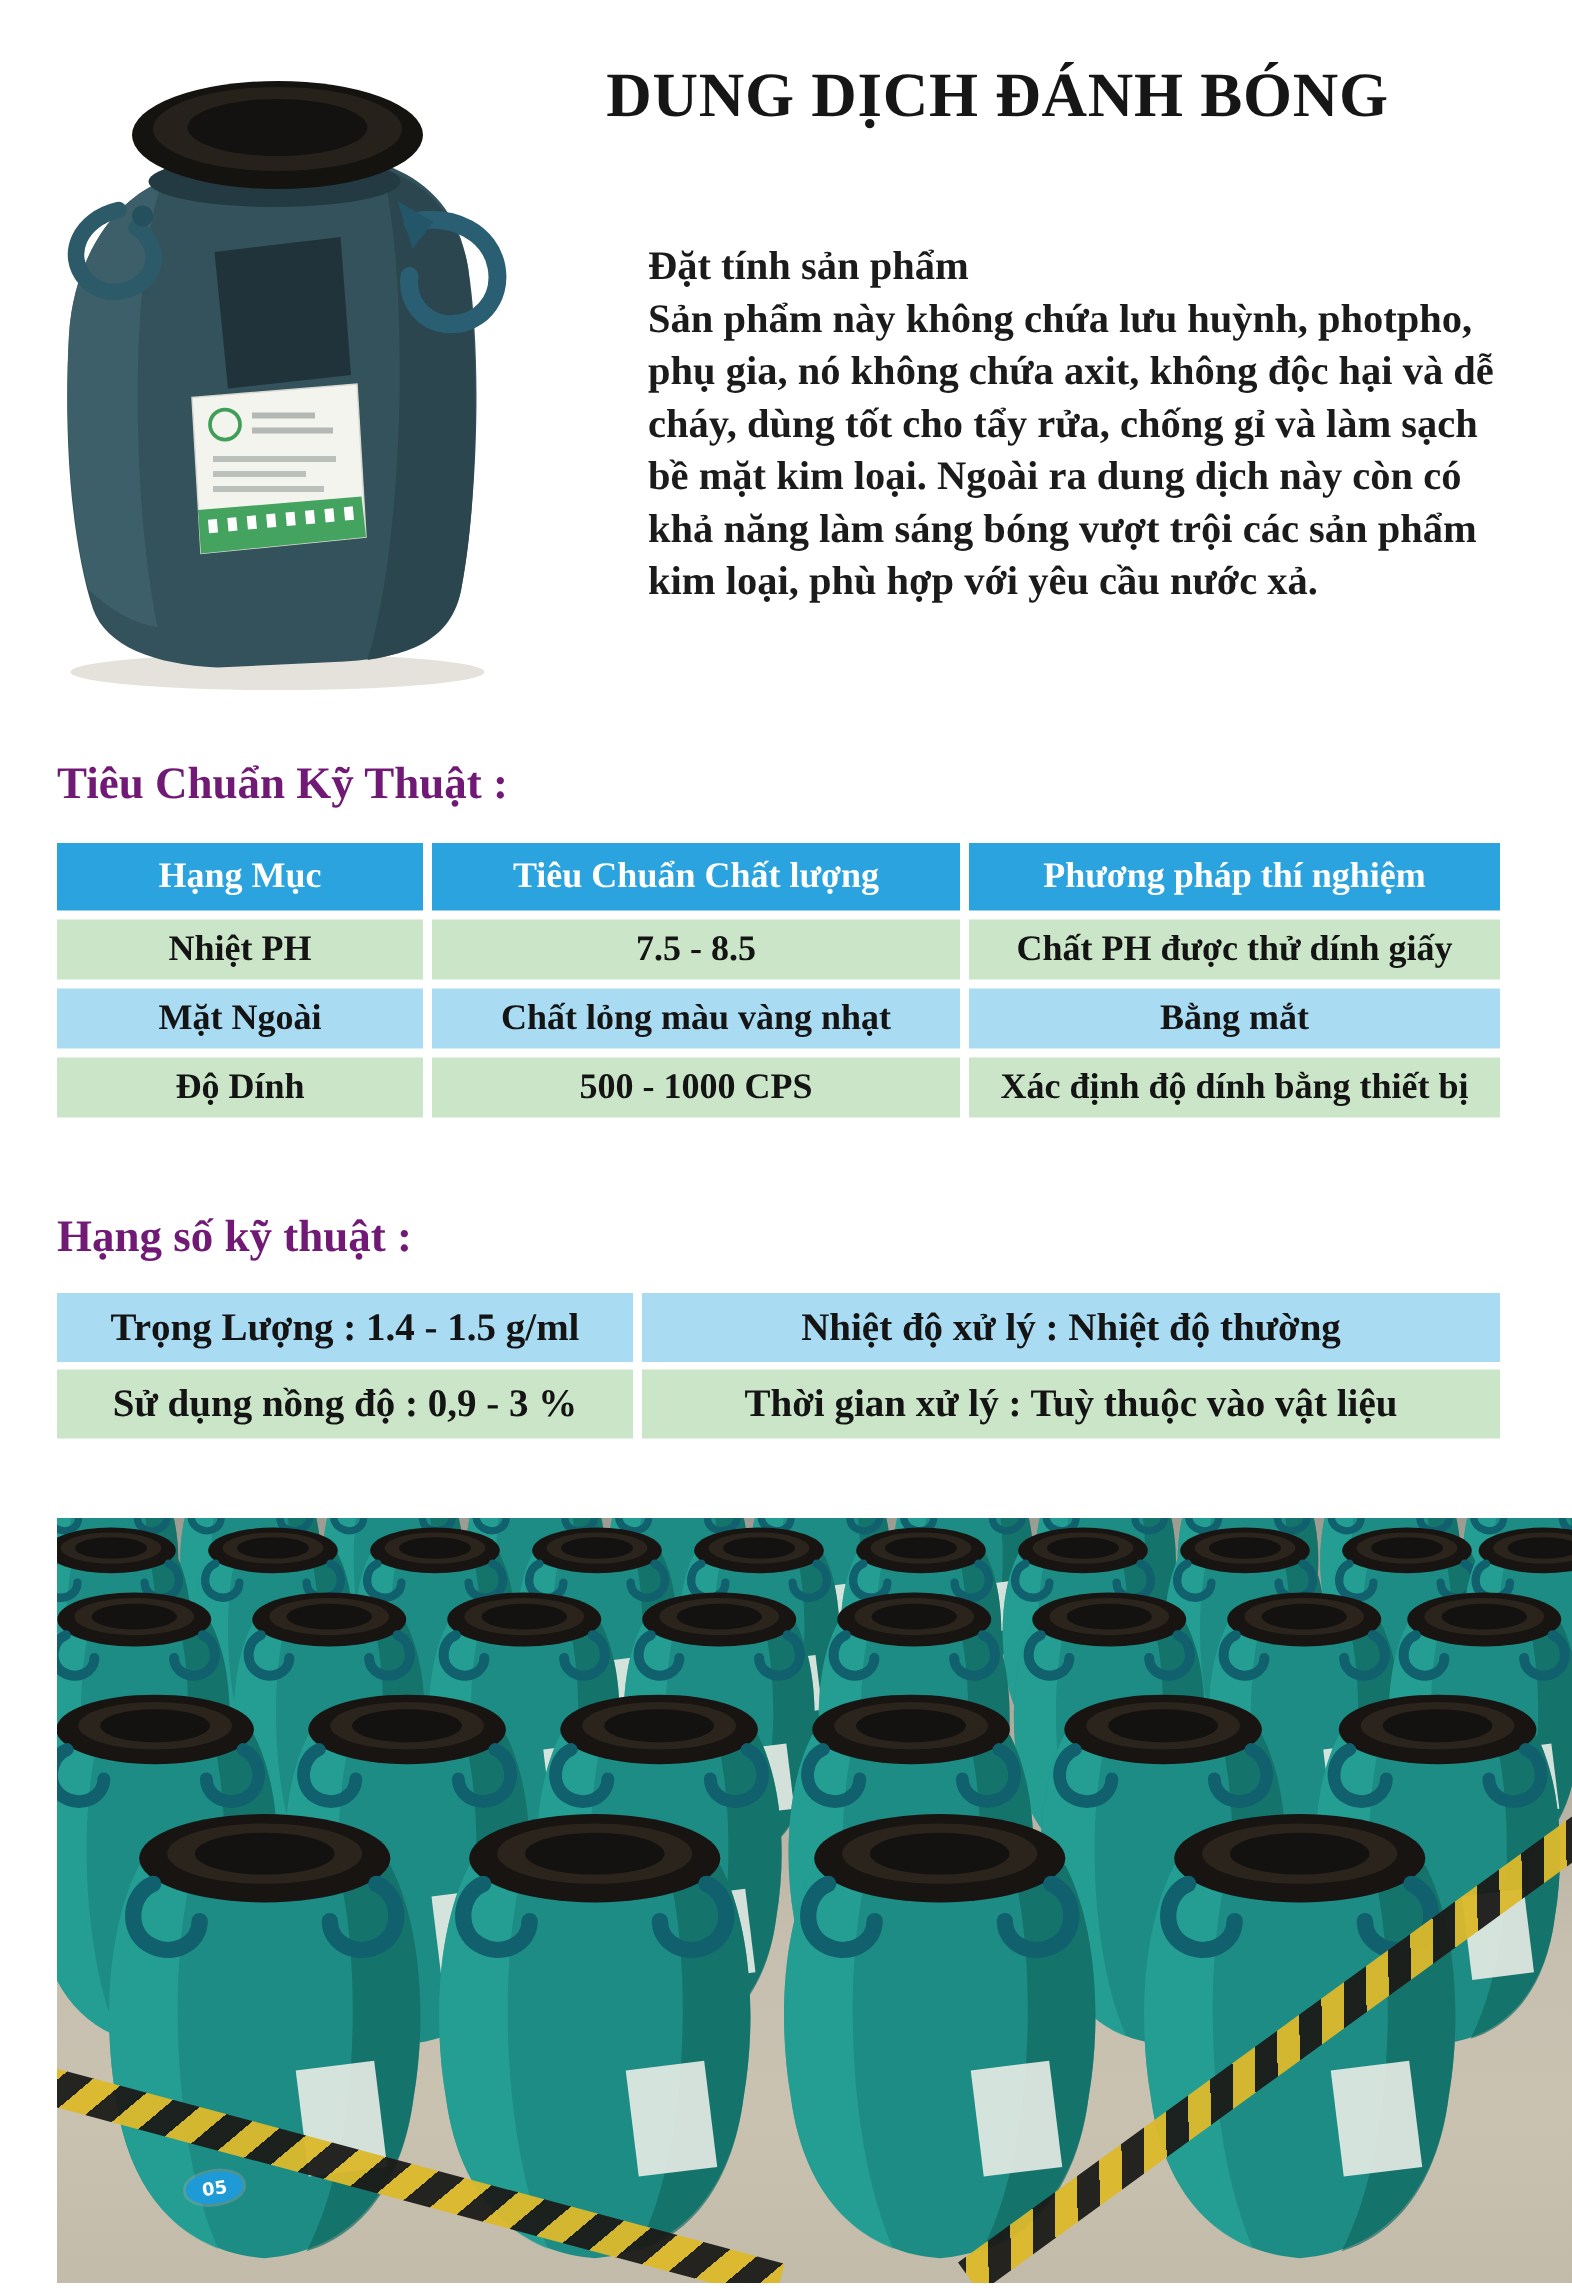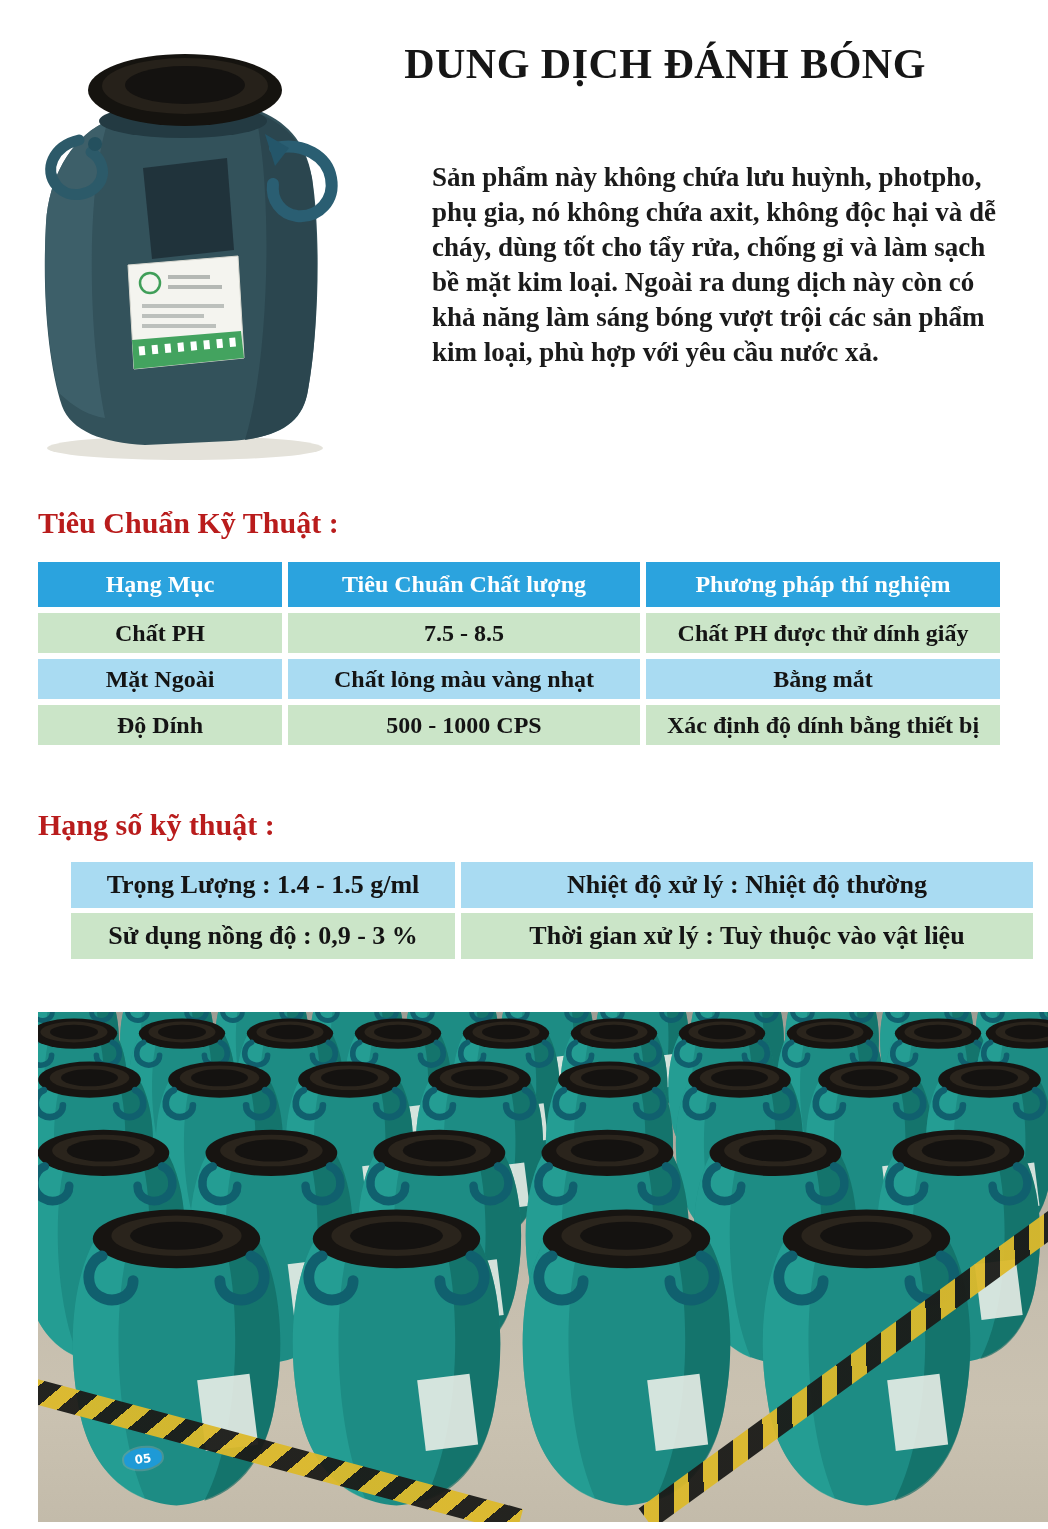--- a/index.html
+++ b/index.html
@@ -13,21 +13,21 @@
     position:absolute;left:360px;top:40px;width:610px;text-align:center;
     font-size:42px;font-weight:bold;color:#161616;letter-spacing:.5px;white-space:nowrap;
   }
   .description{
     position:absolute;left:432px;top:160px;width:580px;
     font-size:27px;font-weight:bold;color:#1b1b1b;line-height:35px;
   }
   .description p{margin:0;}
   
   .green-heading{
-    position:absolute;left:38px;font-size:30px;font-weight:bold;color:#b91c1c;white-space:nowrap;
+    position:absolute;left:38px;font-size:30px;font-weight:bold;color:#701a75;white-space:nowrap;
   }
   .h-spec{top:506px;}
   .h-params{top:808px;}
   
   .spec-table{
     position:absolute;left:38px;top:562px;width:962px;
     display:grid;grid-template-columns:244px 352px 354px;grid-auto-rows:auto;
     column-gap:6px;row-gap:6px;background:#ffffff;
   }
   .spec-table .th{
@@ -36,21 +36,21 @@
   }
   .spec-table .tc{
     font-weight:bold;font-size:24px;color:#141414;height:40px;
     display:flex;align-items:center;justify-content:center;white-space:nowrap;
   }
   .bg-green{background:#cbe5c8;}
   .bg-blue{background:#a9dbf2;}
   
   .params-table{
     position:absolute;left:38px;top:862px;width:962px;
-    display:grid;grid-template-columns:384px 572px;column-gap:6px;row-gap:5px;background:#ffffff;margin-left:33px;
+    display:grid;grid-template-columns:384px 572px;column-gap:6px;row-gap:5px;background:#ffffff;
   }
   .params-table .tc{
     font-weight:bold;font-size:26px;color:#141414;height:46px;
     display:flex;align-items:center;justify-content:center;white-space:nowrap;
   }
   
   .warehouse-photo{
     position:absolute;left:38px;top:1012px;width:1010px;height:510px;overflow:hidden;
     background:linear-gradient(180deg,#9d9c93 0%,#b3aca0 30%,#c6beae 55%,#cac2b1 78%,#c3bbaa 100%);
   }
@@ -103,31 +103,32 @@
       <rect x="107" y="286" width="62" height="4" fill="#bcc0bc"></rect>
       <rect x="107" y="296" width="74" height="4" fill="#bcc0bc"></rect>
       <path d="M 97 312 L 206 303 L 209 330 L 99 341 Z" fill="#43a35f"></path>
       <line x1="104" y1="323" x2="201" y2="314" stroke="#ffffff" stroke-width="9" stroke-dasharray="6 7"></line>
     </svg>
   </div>
 
   <div class="page-title">DUNG DỊCH ĐÁNH BÓNG</div>
 
   <div class="description">
+    <p>Đặt tính sản phẩm</p>
     <p>Sản phẩm này không chứa lưu huỳnh, photpho, phụ gia, nó không chứa axit, không độc hại và dễ cháy, dùng tốt cho tẩy rửa, chống gỉ và làm sạch bề mặt kim loại. Ngoài ra dung dịch này còn có khả năng làm sáng bóng vượt trội các sản phẩm kim loại, phù hợp với yêu cầu nước xả.</p>
   </div>
 
   <div class="green-heading h-spec">Tiêu Chuẩn Kỹ Thuật :</div>
 
   <div class="spec-table">
     <div class="th">Hạng Mục</div>
     <div class="th">Tiêu Chuẩn Chất lượng</div>
     <div class="th">Phương pháp thí nghiệm</div>
 
-    <div class="tc bg-green">Chất PH</div>
+    <div class="tc bg-green">Nhiệt PH</div>
     <div class="tc bg-green">7.5 - 8.5</div>
     <div class="tc bg-green">Chất PH được thử dính giấy</div>
 
     <div class="tc bg-blue">Mặt Ngoài</div>
     <div class="tc bg-blue">Chất lỏng màu vàng nhạt</div>
     <div class="tc bg-blue">Bằng mắt</div>
 
     <div class="tc bg-green">Độ Dính</div>
     <div class="tc bg-green">500 - 1000 CPS</div>
     <div class="tc bg-green">Xác định độ dính bằng thiết bị</div>

